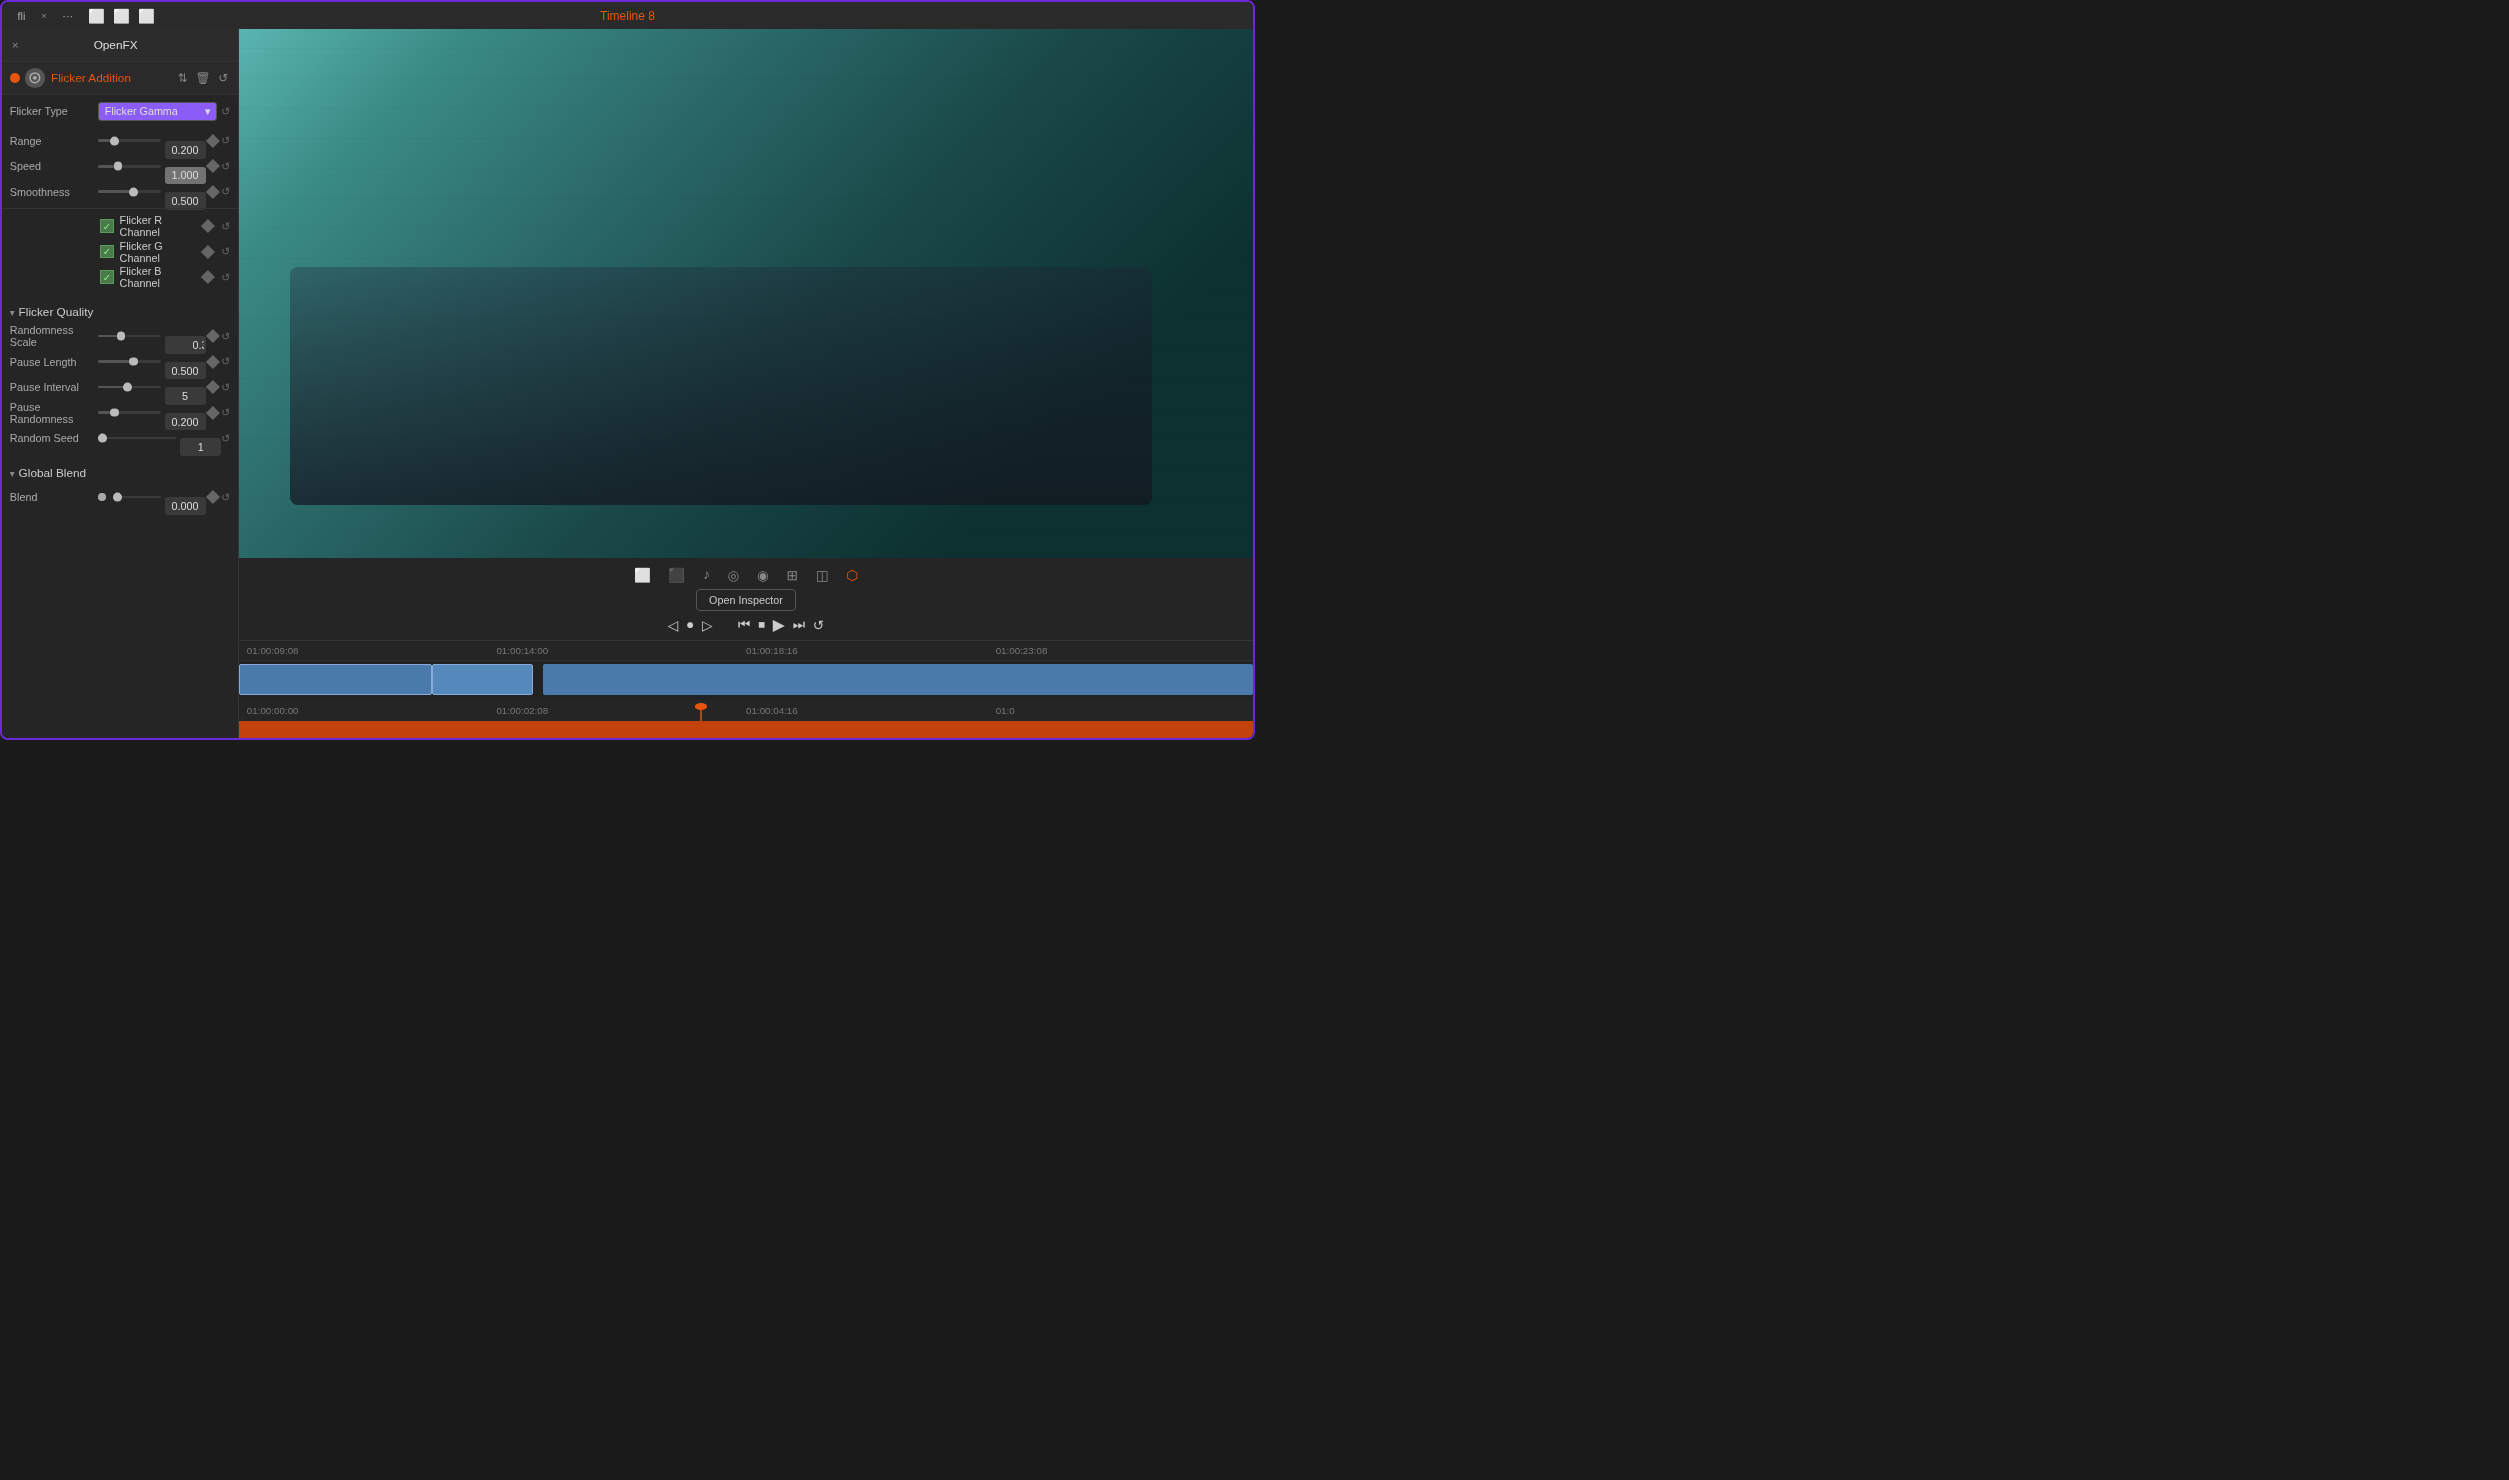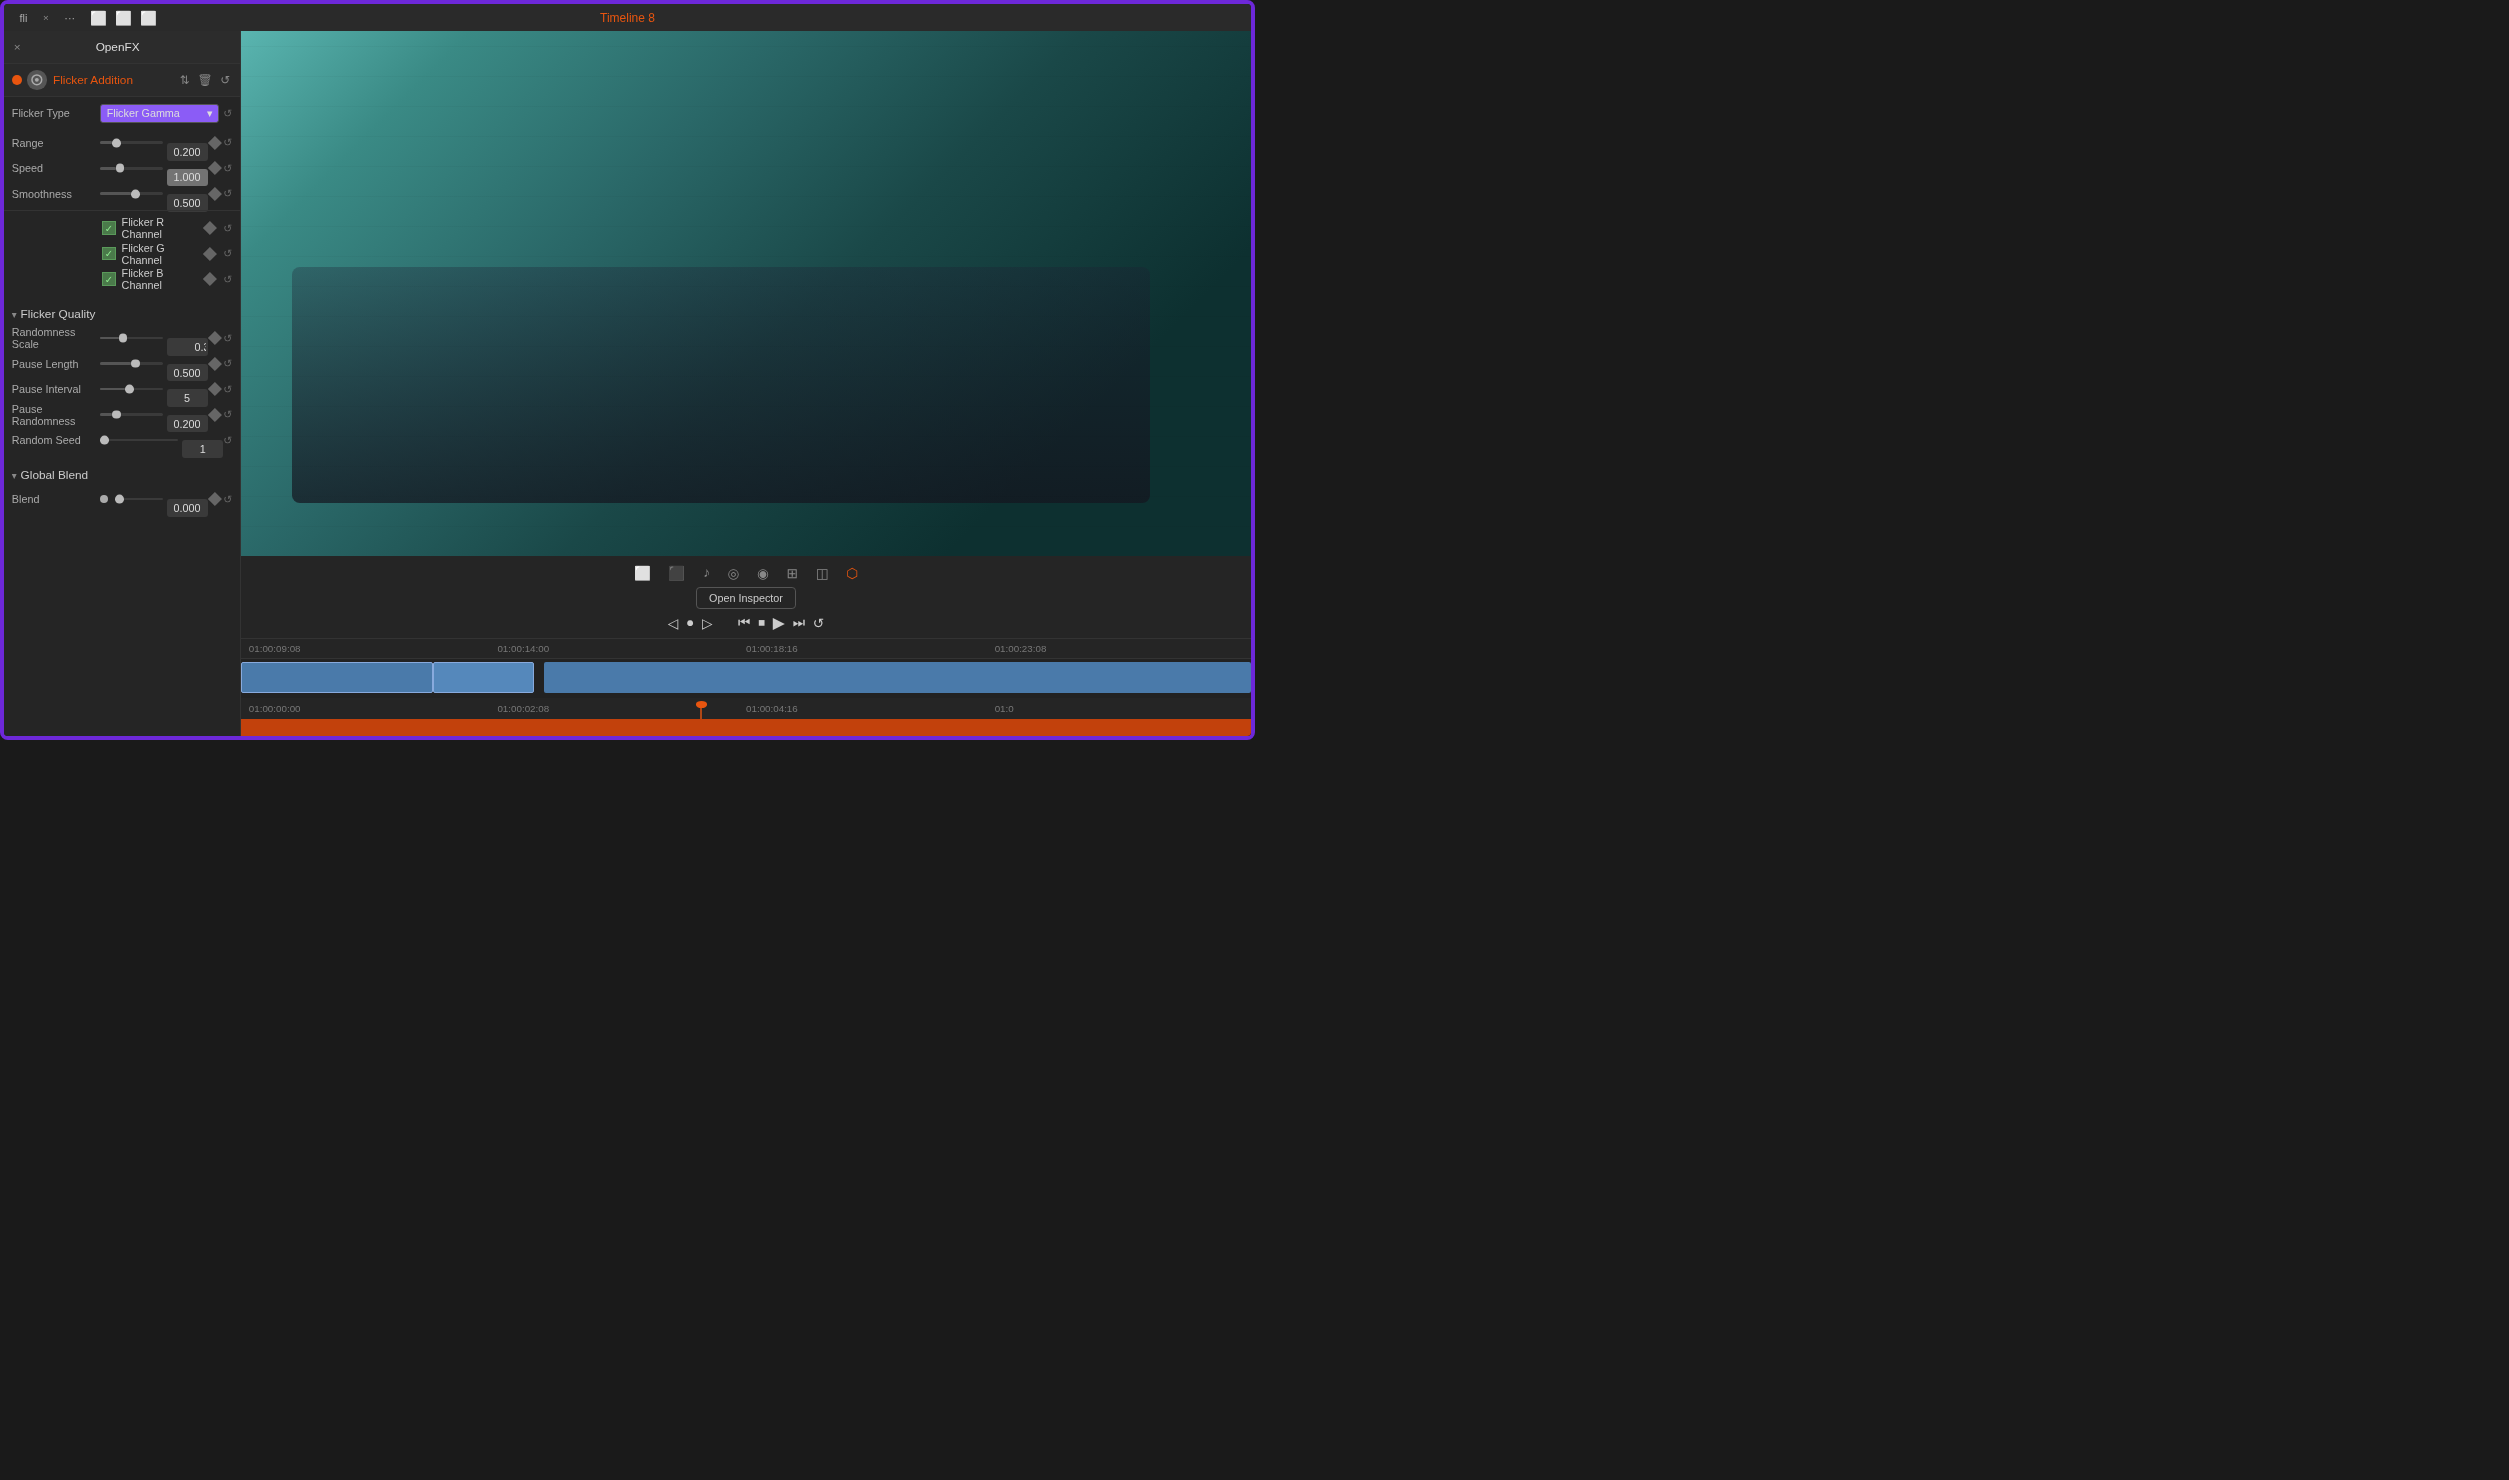--- a/index.html
+++ b/index.html
@@ -11,21 +11,21 @@
       width: 1255px;
       height: 740px;
       overflow: hidden;
       position: relative;
     }
 
     .app-container {
       width: 100%;
       height: 100%;
       background: #1e1e1e;
-      border: 4px solid #6d28d9;
+      border: 2px solid #6d28d9;
       border-radius: 7.8px;
       overflow: hidden;
       display: flex;
       flex-direction: column;
     }
 
     
     .title-bar {
       display: flex;
       align-items: center;

